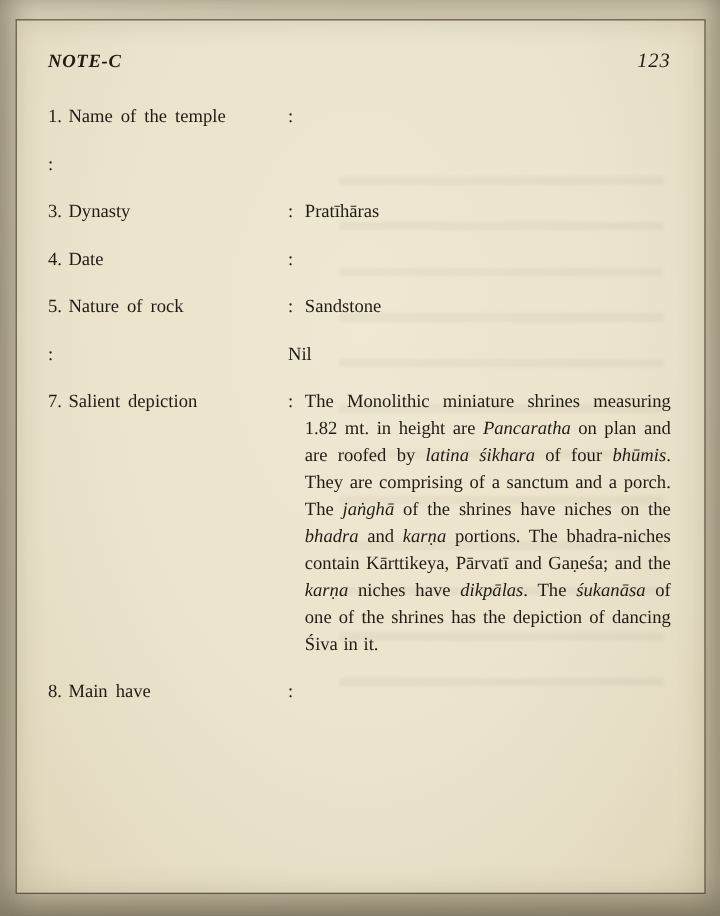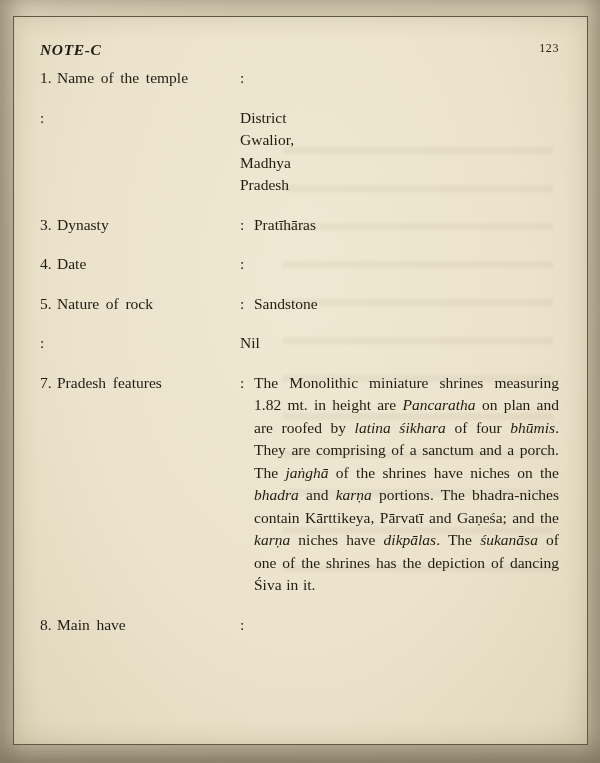--- a/index.html
+++ b/index.html
@@ -45,32 +45,33 @@
     background: repeating-linear-gradient(
       180deg,
       rgba(105, 94, 70, 0.055) 0px, rgba(105, 94, 70, 0.055) 7px,
       transparent 7px, transparent 38px);
     filter: blur(1.2px);
     pointer-events: none;
   }
   .header-row {
     display: flex;
     justify-content: space-between;
-    align-items: flex-start;
-    margin: 0 2px 8px 0;
+    align-items: flex-end;
+    margin: 0 2px 26px 0;
   }
   .note-title {
     font-weight: bold;
     font-style: italic;
     font-size: 15.5px;
     letter-spacing: 0.04em;
   }
   .page-num {
-    font-size: 12px;
+    font-size: 17px;
     letter-spacing: 0.05em;
+    font-style: italic;
   }
   .entries { position: relative; }
   .entry {
     display: grid;
     grid-template-columns: 200px 14px 1fr;
     margin-bottom: 17px;
     font-size: 15.5px;
     line-height: 22.5px;
   }
   .entry-label-cell {
@@ -101,21 +102,20 @@
     </div>
 
     <div class="entries">
   <div class="entry">
     <div class="entry-label-cell"><span class="num">1.</span><span class="lbl">Name of the temple</span></div>
     <div class="sep">:</div>
   </div>
 
   <div class="entry">
     <div class="sep">:</div>
-    <div class="val"><span>District Gwalior, Madhya Pradesh</span></div>
   </div>
 
   <div class="entry">
     <div class="entry-label-cell"><span class="num">3.</span><span class="lbl">Dynasty</span></div>
     <div class="sep">:</div>
     <div class="val"><span>Pratīhāras</span></div>
   </div>
 
   <div class="entry">
     <div class="entry-label-cell"><span class="num">4.</span><span class="lbl">Date</span></div>
@@ -127,21 +127,21 @@
     <div class="sep">:</div>
     <div class="val"><span>Sandstone</span></div>
   </div>
 
   <div class="entry">
     <div class="sep">:</div>
     <div class="val"><span>Nil</span></div>
   </div>
 
   <div class="entry">
-    <div class="entry-label-cell"><span class="num">7.</span><span class="lbl">Pradesh features</span></div>
+    <div class="entry-label-cell"><span class="num">7.</span><span class="lbl">Salient depiction</span></div>
     <div class="sep">:</div>
     <div class="val"><span>The Monolithic miniature shrines measuring 1.82 mt. in height are </span><em>Pancaratha</em><span> on plan and are roofed by </span><em>latina śikhara</em><span> of four </span><em>bhūmis</em><span>. They are comprising of a sanctum and a porch. The </span><em>jaṅghā</em><span> of the shrines have niches on the </span><em>bhadra</em><span> and </span><em>karṇa</em><span> portions. The bhadra-niches contain Kārttikeya, Pārvatī and Gaṇeśa; and the </span><em>karṇa</em><span> niches have </span><em>dikpālas</em><span>. The </span><em>śukanāsa</em><span> of one of the shrines has the depiction of dancing Śiva in it.</span></div>
   </div>
 
   <div class="entry">
     <div class="entry-label-cell"><span class="num">8.</span><span class="lbl">Main have</span></div>
     <div class="sep">:</div>
   </div>
 </div>
   </div>

